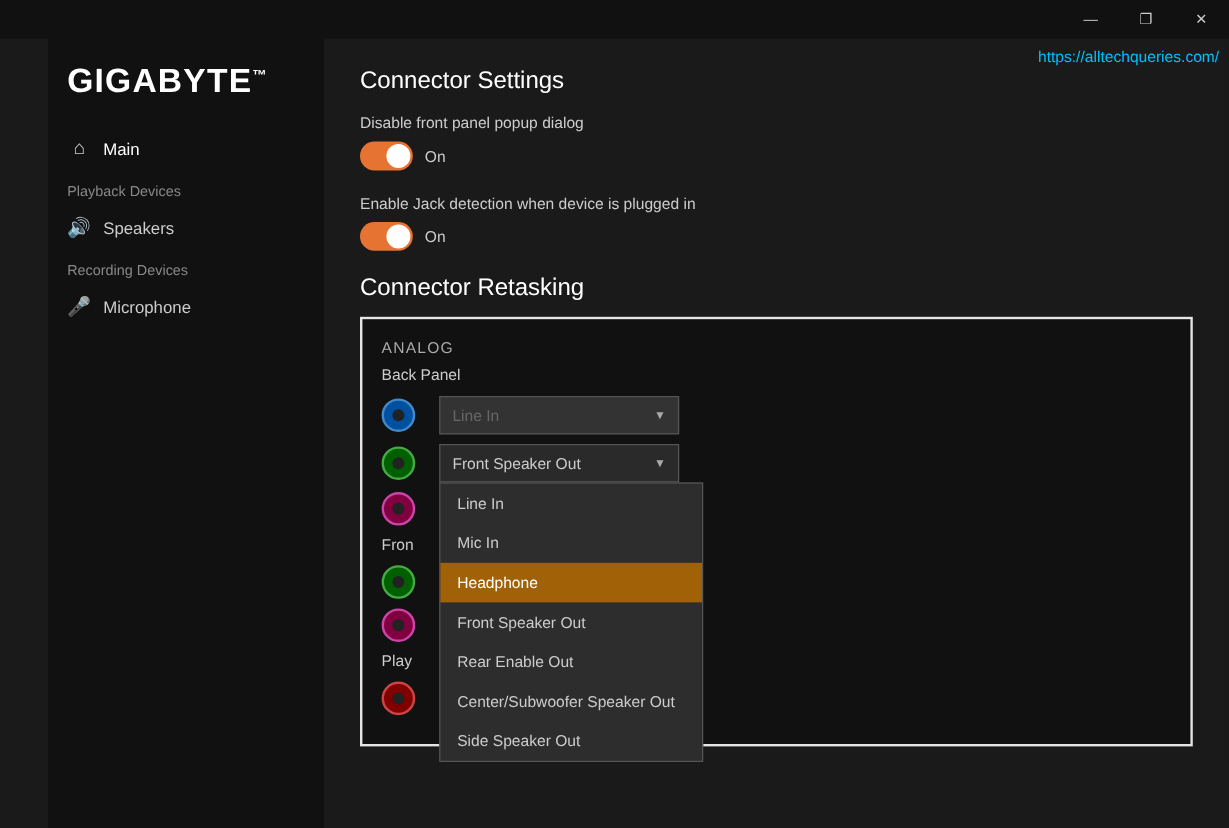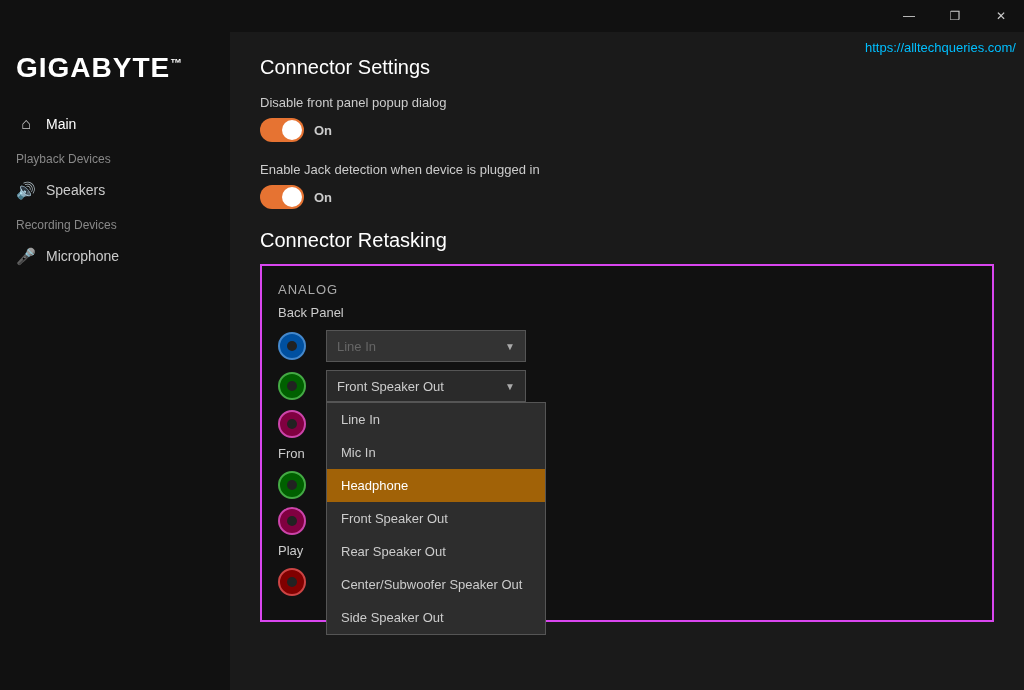--- a/index.html
+++ b/index.html
@@ -38,20 +38,21 @@
     }
 
     
     .app-container {
       position: absolute;
       top: 32px;
       left: 0;
       right: 0;
       bottom: 0;
       display: flex;
+      padding-left: 40px;
     }
 
     
     .sidebar {
       width: 230px;
       background: #111;
       flex-shrink: 0;
       display: flex;
       flex-direction: column;
       padding-top: 10px;
@@ -125,21 +126,20 @@
       color: #ccc;
       margin-bottom: 8px;
     }
 
     
     .toggle-row {
       display: flex;
       align-items: center;
       gap: 10px;
       margin-bottom: 20px;
-      font-weight: bold;
     }
     .toggle {
       width: 44px;
       height: 24px;
       background: #e67332;
       border-radius: 12px;
       position: relative;
       cursor: pointer;
       flex-shrink: 0;
     }
@@ -160,21 +160,21 @@
 
     
     .retasking-title {
       font-size: 20px;
       font-weight: 400;
       color: #fff;
       margin-bottom: 12px;
     }
 
     .retasking-box {
-      border: 2px solid #d946ef;
+      border: 2px solid #e5e5e5;
       background: #111;
       padding: 16px;
       position: relative;
     }
 
     .analog-label {
       font-size: 13px;
       color: #aaa;
       margin-bottom: 8px;
       letter-spacing: 1px;
@@ -366,21 +366,21 @@
           <div class="select-box">
             <span>Front Speaker Out</span>
             <span class="select-arrow">▼</span>
           </div>
 
           <div class="dropdown-menu">
             <div class="dropdown-item">Line In</div>
             <div class="dropdown-item">Mic In</div>
             <div class="dropdown-item selected">Headphone</div>
             <div class="dropdown-item">Front Speaker Out</div>
-            <div class="dropdown-item">Rear Speaker Out</div>
+            <div class="dropdown-item">Rear Enable Out</div>
             <div class="dropdown-item">Center/Subwoofer Speaker Out</div>
             <div class="dropdown-item">Side Speaker Out</div>
           </div>
         </div>
       </div>
 
       <div class="connector-row">
         <div class="connector-circle circle-pink">
           <div class="circle-inner"></div>
         </div>

